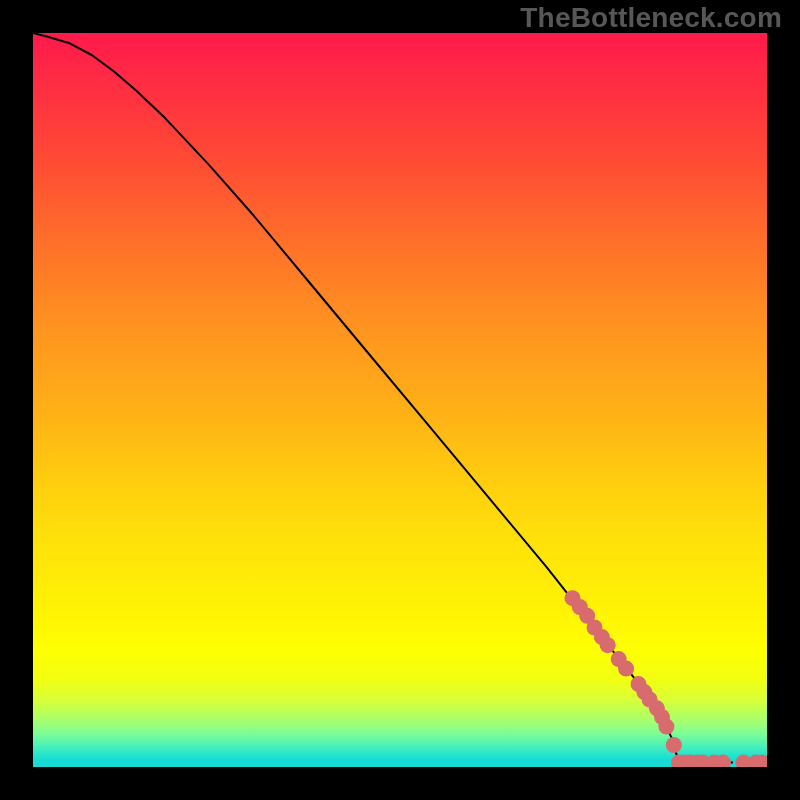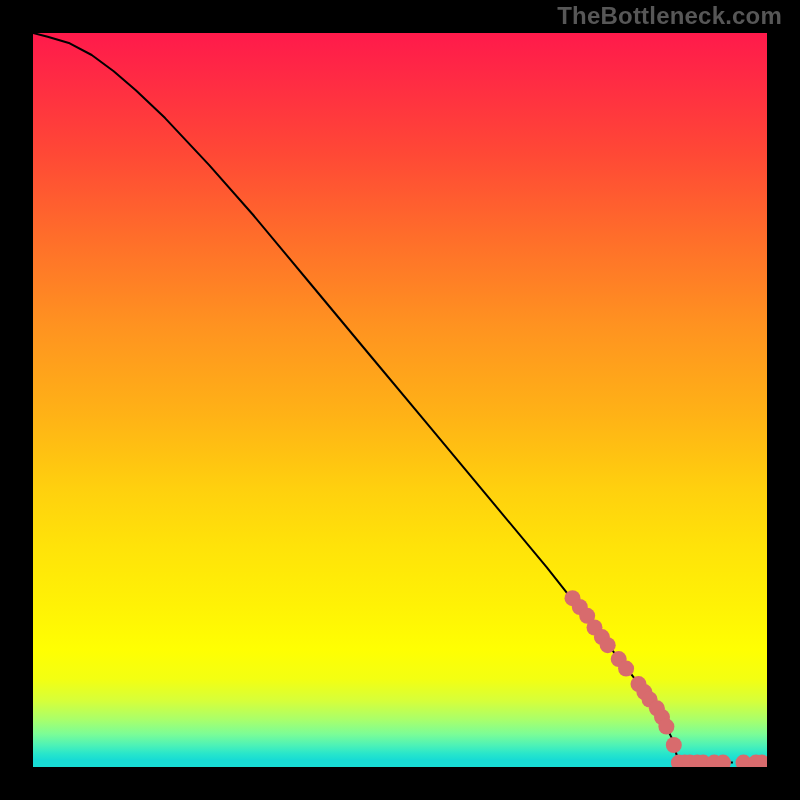--- a/index.html
+++ b/index.html
@@ -16,21 +16,21 @@
     left: 0;
     top: 0;
     width: 800px;
     height: 800px;
     background: #000000;
   }
   .watermark {
     position: absolute;
     top: 2px;
     right: 18px;
-    font-size: 24px;
+    font-size: 28px;
     font-weight: 600;
     color: #575757;
     letter-spacing: 0.2px;
   }
   .plot-area {
     position: absolute;
     left: 33px;
     top: 33px;
     width: 734px;
     height: 734px;

